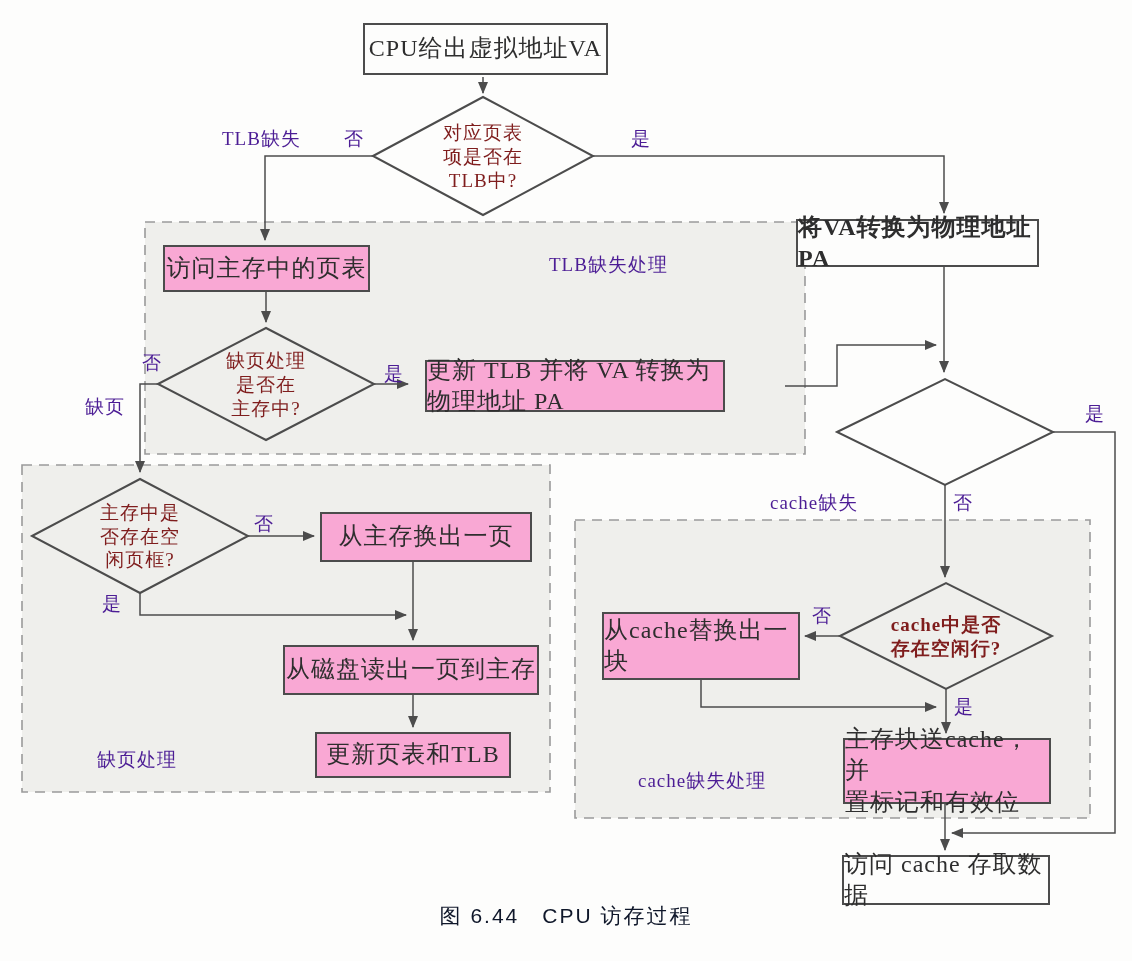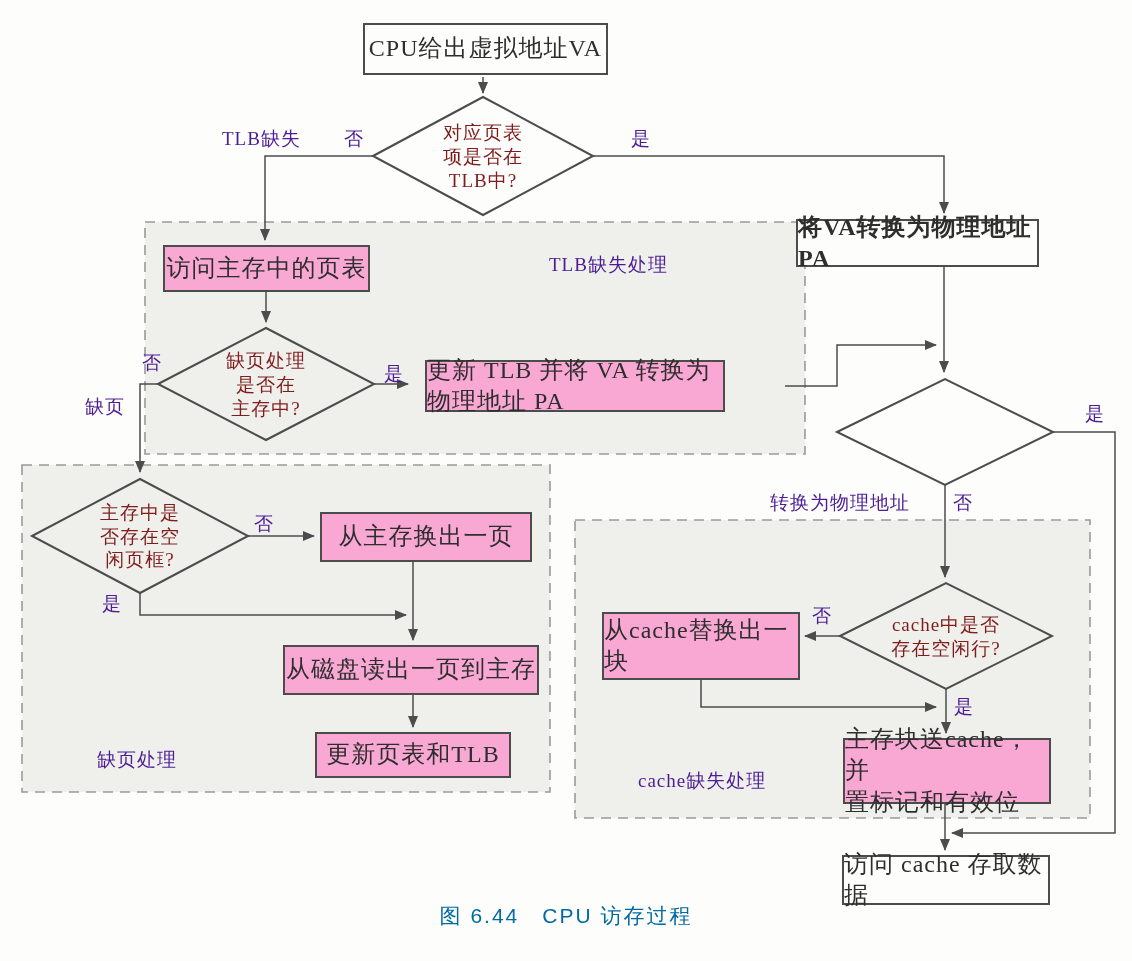--- a/index.html
+++ b/index.html
@@ -18,21 +18,21 @@
   .on-white { background:#fdfdfc; }
   .on-gray  { background:#f9a8d4; }
   .dtext {
     position:absolute; display:flex; align-items:center; justify-content:center;
     text-align:center; font-size:19px; line-height:1.25; white-space:pre-line;
     letter-spacing:1px; color:#7f1d1d;
   }
   .lbl { position:absolute; font-size:19px; letter-spacing:1px; white-space:nowrap; color:#4c1d95; }
   .caption {
     position:absolute; left:0; right:0; top:902px; text-align:center;
-    color:#0369a1; font-size:21px; letter-spacing:2px; white-space:pre;
+    color:#0f172a; font-size:21px; letter-spacing:2px; white-space:pre;
     font-family:"Liberation Sans","DejaVu Sans",sans-serif;
   }
 </style>
 </head>
 <body>
 
 <div class="page">
 
   <svg class="layer" width="1132" height="961" viewBox="0 0 1132 961">
     <defs>
@@ -89,34 +89,34 @@
 
   <div class="dtext" style="left:393px;top:110px;width:180px;height:94px;">对应页表
 项是否在
 TLB中?</div>
   <div class="dtext" style="left:176px;top:336px;width:180px;height:98px;">缺页处理
 是否在
 主存中?</div>
   <div class="dtext" style="left:50px;top:487px;width:180px;height:99px;">主存中是
 否存在空
 闲页框?</div>
-  <div class="dtext" style="left:850px;top:589px;width:192px;height:95px;">cache中是否
+  <div class="dtext" style="left:850px;top:589px;width:192px;height:95px;font-weight:bold;">cache中是否
 存在空闲行?</div>
 
   <div class="lbl" style="left:222px;top:126px;">TLB缺失</div>
   <div class="lbl" style="left:344px;top:126px;">否</div>
   <div class="lbl" style="left:631px;top:126px;">是</div>
   <div class="lbl" style="left:549px;top:252px;">TLB缺失处理</div>
   <div class="lbl" style="left:142px;top:350px;">否</div>
   <div class="lbl" style="left:384px;top:361px;">是</div>
   <div class="lbl" style="left:85px;top:394px;">缺页</div>
   <div class="lbl" style="left:254px;top:511px;">否</div>
   <div class="lbl" style="left:102px;top:591px;">是</div>
   <div class="lbl" style="left:97px;top:747px;">缺页处理</div>
-  <div class="lbl" style="left:770px;top:490px;">转换为物理地址</div>
+  <div class="lbl" style="left:770px;top:490px;">cache缺失</div>
   <div class="lbl" style="left:953px;top:490px;">否</div>
   <div class="lbl" style="left:1085px;top:401px;">是</div>
   <div class="lbl" style="left:812px;top:603px;">否</div>
   <div class="lbl" style="left:954px;top:694px;">是</div>
   <div class="lbl" style="left:638px;top:768px;">cache缺失处理</div>
 
   <div class="caption">图 6.44　CPU 访存过程</div>
 </div>
 
 </body></html>

